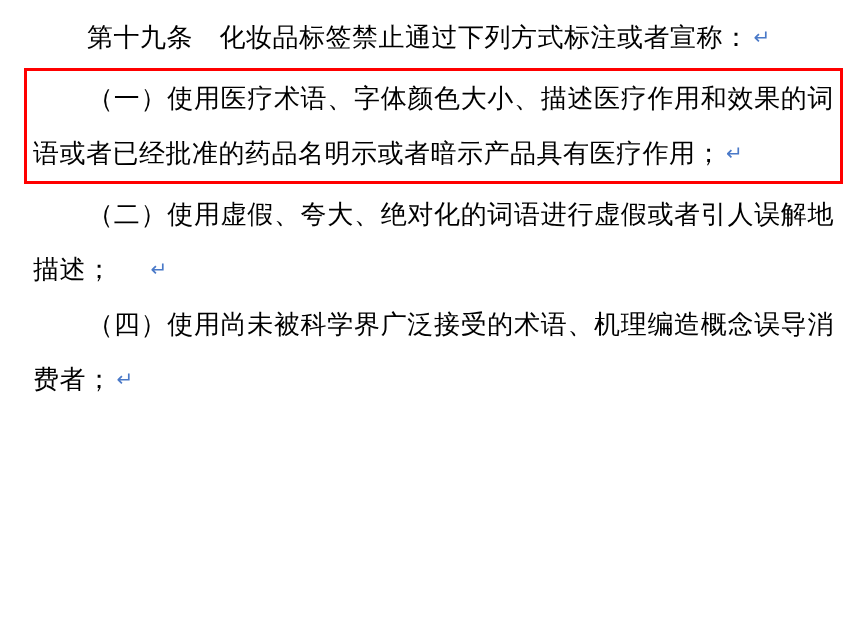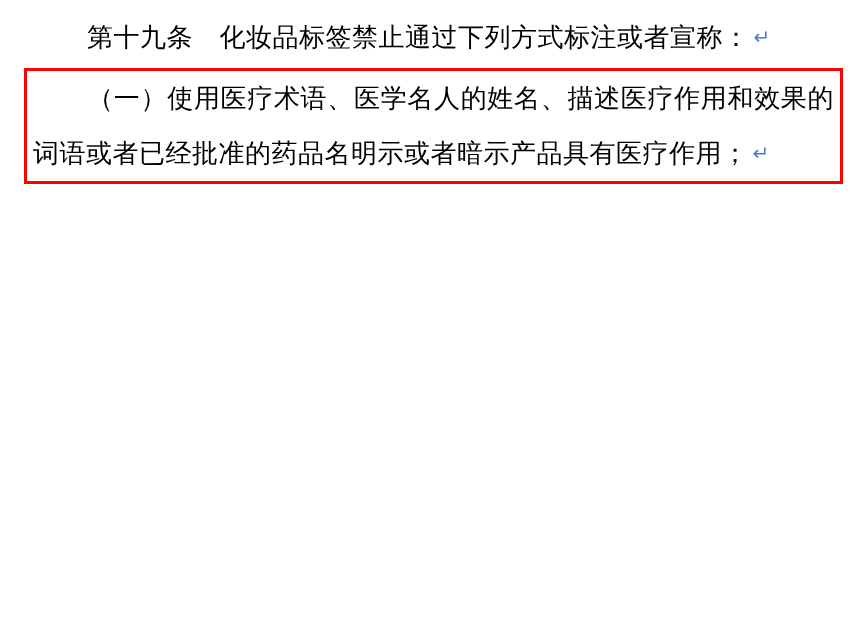--- a/index.html
+++ b/index.html
@@ -54,18 +54,20 @@
     width: 34px;
   }
 </style>
 </head>
 <body>
 
 <div class="doc">
 
   <p class="para plain"><span class="indent"></span><span>第十九条　化妆品标签禁止通过下列方式标注或者宣称：</span><span class="pmark">↵</span></p>
 
-  <p class="para highlight"><span class="indent"></span><span>（一）使用医疗术语、医学名人的姓名、描述医疗作用和效果的词语或者已经批准的药品名明示或者暗示产品具有医疗作用；</span><span class="pmark">↵</span></p>
+  <p class="para highlight"><span class="indent"></span><span>（一）使用医疗术语、字体颜色大小、描述医疗作用和效果的词语或者已经批准的药品名明示或者暗示产品具有医疗作用；</span><span class="pmark">↵</span></p>
+
+  <p class="para plain"><span class="indent"></span><span>（二）使用虚假、夸大、绝对化的词语进行虚假或者引人误解地描述；</span><span class="gap"></span><span class="pmark">↵</span></p>
 
 
-
+  <p class="para plain"><span class="indent"></span><span>（四）使用尚未被科学界广泛接受的术语、机理编造概念误导消费者；</span><span class="pmark">↵</span></p>
 
 </div>
 
 </body></html>

